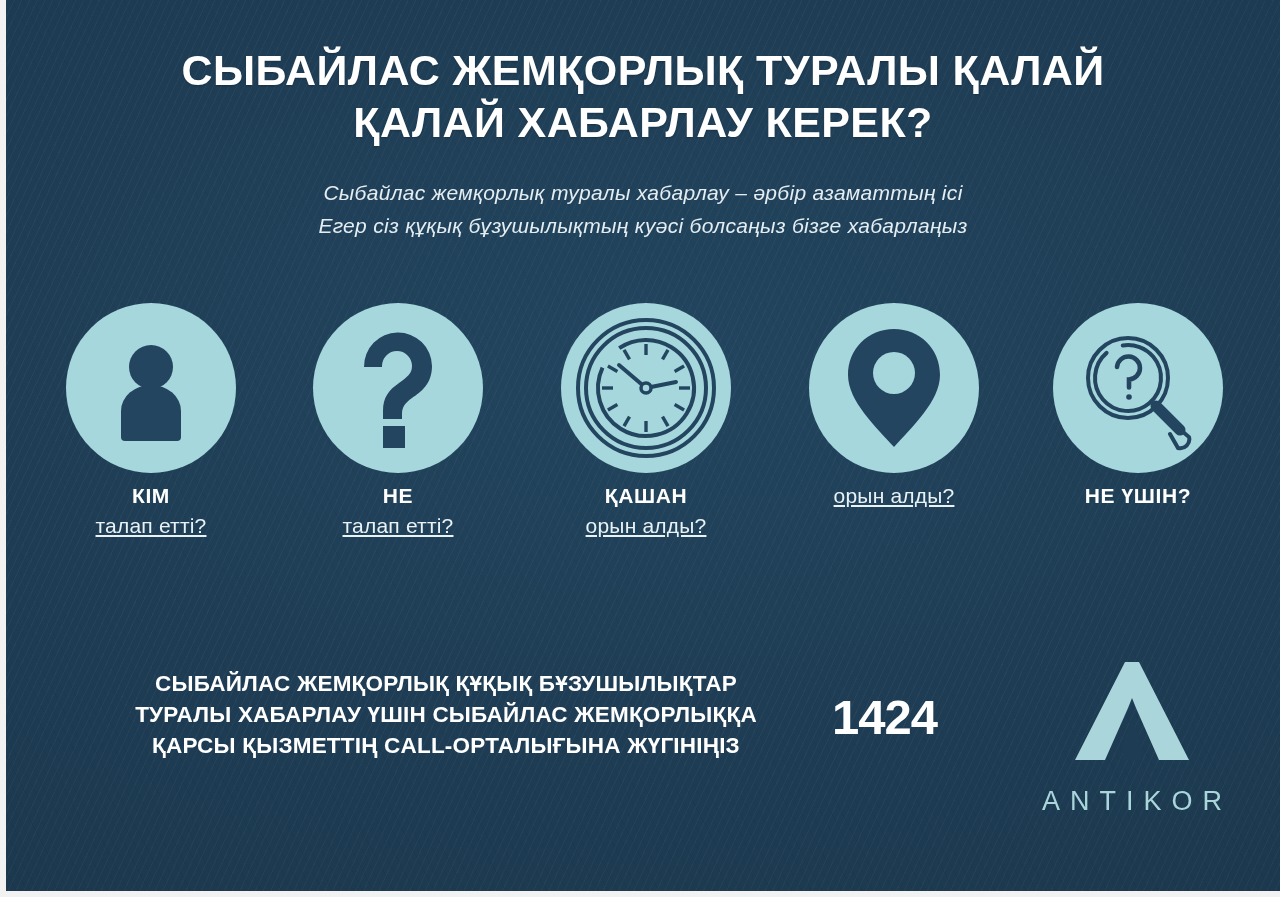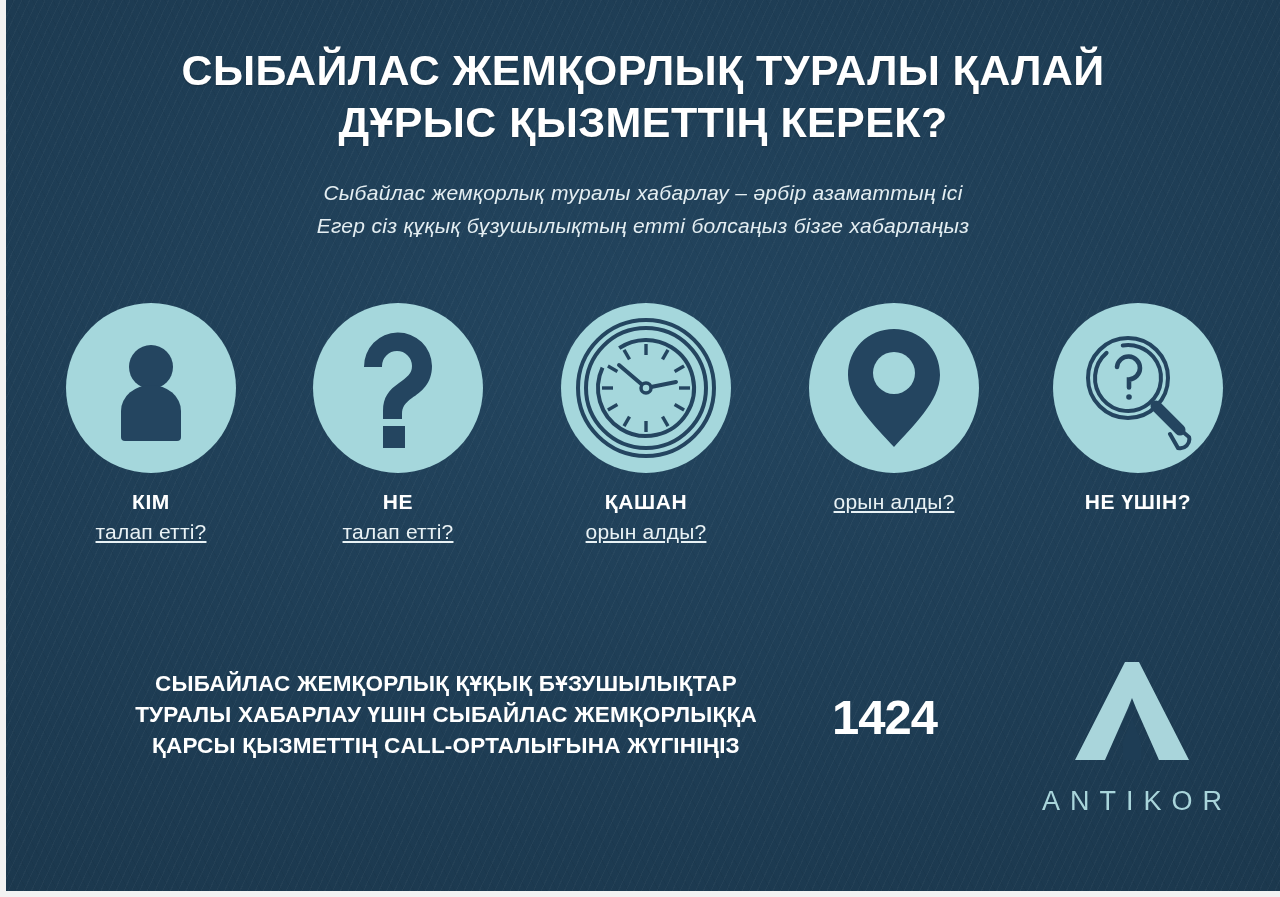--- a/index.html
+++ b/index.html
@@ -92,21 +92,21 @@
     height: 170px;
     margin: 0 auto;
     border-radius: 50%;
     background: #a5d7dc;
     display: flex;
     align-items: center;
     justify-content: center;
   }
   .circle svg { display: block; }
   .cap {
-    margin-top: 14px;
+    margin-top: 8px;
     line-height: 30px;
   }
   .cap-bold {
     color: #ffffff;
     font-size: 21px;
     font-weight: bold;
     letter-spacing: 0.6px;
     white-space: nowrap;
   }
   .cap-reg {
@@ -170,26 +170,26 @@
     line-height: 30px;
   }
 </style>
 </head>
 <body>
 
 <div id="poster">
 
   <div id="title-block">
     <div class="title-line">СЫБАЙЛАС ЖЕМҚОРЛЫҚ ТУРАЛЫ ҚАЛАЙ</div>
-    <div class="title-line">ДҰРЫС ҚЫЗМЕТТІҢ КЕРЕК?</div>
+    <div class="title-line">ҚАЛАЙ ХАБАРЛАУ КЕРЕК?</div>
   </div>
 
   <div id="subtitle-block">
     <div class="subtitle-line">Сыбайлас жемқорлық туралы хабарлау – әрбір азаматтың ісі</div>
-    <div class="subtitle-line">Егер сіз құқық бұзушылықтың етті болсаңыз бізге хабарлаңыз</div>
+    <div class="subtitle-line">Егер сіз құқық бұзушылықтың куәсі болсаңыз бізге хабарлаңыз</div>
   </div>
 
   <div id="icon-row">
 
     <div class="icon-cell" style="left:35px;">
       <div class="circle">
         <svg width="110" height="110" viewBox="0 0 110 110">
           <circle cx="55" cy="34" r="22" fill="#244560"></circle>
           <path d="M25 104 L25 78 a30 26 0 0 1 60 0 L85 104 a4 4 0 0 1 -4 4 L29 108 a4 4 0 0 1 -4 -4 Z" fill="#244560"></path>
         </svg>

